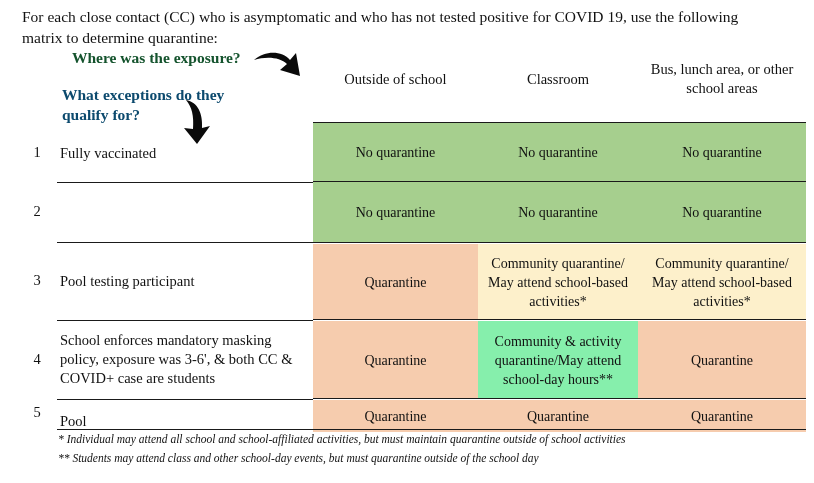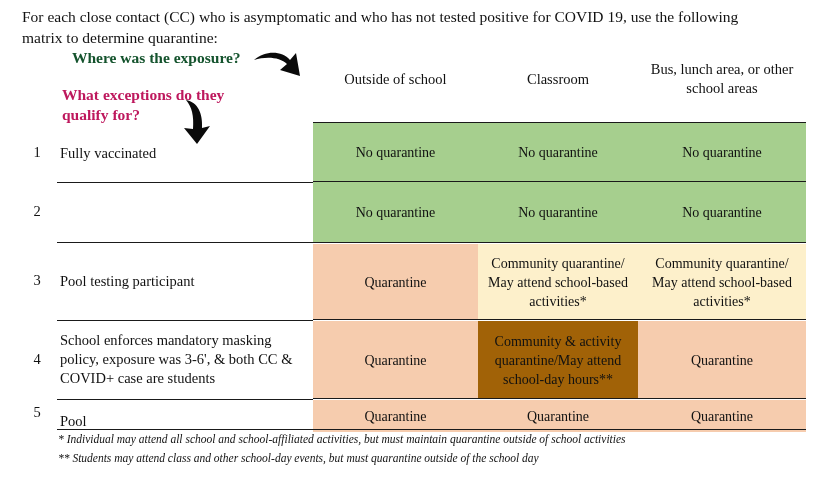--- a/index.html
+++ b/index.html
@@ -43,21 +43,21 @@
     white-space: nowrap;
   }
   .q-exceptions {
     position: absolute;
     left: 62px;
     top: 85px;
     width: 190px;
     font-size: 15.5px;
     font-weight: 700;
     line-height: 20px;
-    color: #be185d;
+    color: #0c4a6e;
   }
 
   
   .arrow-curved-right {
     position: absolute;
     left: 252px;
     top: 48px;
     width: 56px;
     height: 34px;
   }
@@ -180,21 +180,21 @@
   <div class="cellblock" style="left:478px; top:244px; width:160px; height:76px; background:#fdf0cb;">
     <span>Community quarantine/ May attend school-based activities*</span>
   </div>
   <div class="cellblock" style="left:638px; top:244px; width:168px; height:76px; background:#fdf0cb;">
     <span>Community quarantine/ May attend school-based activities*</span>
   </div>
 
   <div class="cellblock" style="left:313px; top:321px; width:165px; height:78px; background:#f6ccae;">
     <span>Quarantine</span>
   </div>
-  <div class="cellblock" style="left:478px; top:321px; width:160px; height:78px; background:#a16207;justify-content:flex-end;">
+  <div class="cellblock" style="left:478px; top:321px; width:160px; height:78px; background:#86efac;justify-content:flex-end;">
     <span>Community &amp; activity quarantine/May attend school-day hours**</span>
   </div>
   <div class="cellblock" style="left:638px; top:321px; width:168px; height:78px; background:#f6ccae;">
     <span>Quarantine</span>
   </div>
 
   <div class="cellblock" style="left:313px; top:400px; width:165px; height:30px; background:#f6ccae;">
     <span>Quarantine</span>
   </div>
   <div class="cellblock" style="left:478px; top:400px; width:160px; height:30px; background:#f6ccae;">

